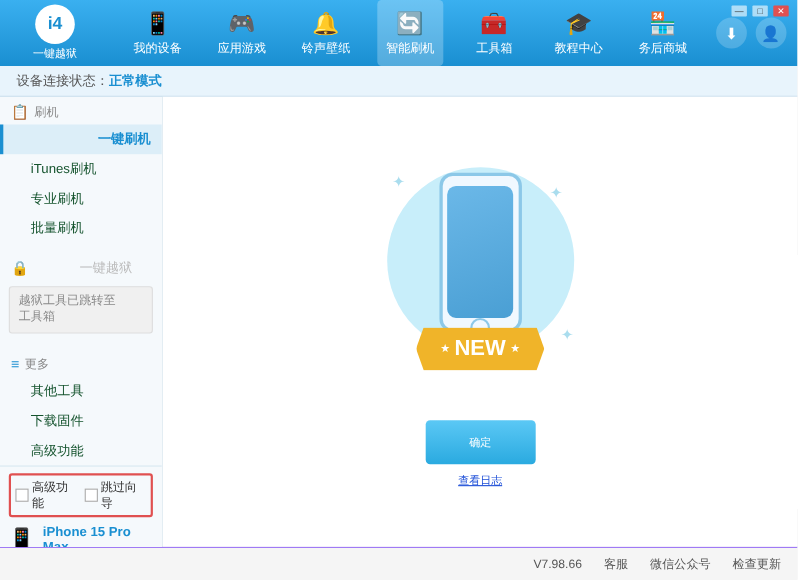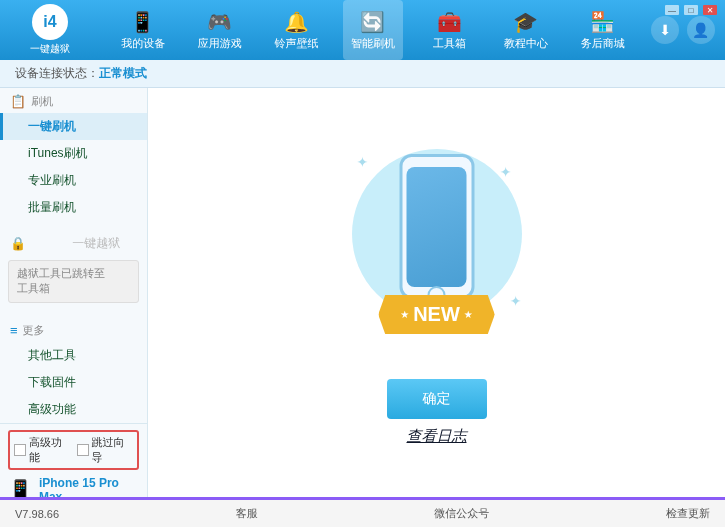--- a/index.html
+++ b/index.html
@@ -99,20 +99,21 @@
       padding: 5px 10px 5px 25px;
       color: #14532d; cursor: pointer;
       font-size: 12px;
       border-left: 3px solid transparent;
     }
     .sidebar-item.active {
       background: #dceef8;
       border-left: 3px solid #1a8fd1;
       color: #1a8fd1;
       font-weight: bold;
+      text-align: right;
     }
     .sidebar-divider { height: 1px; background: #d8e8f0; margin: 4px 0; }
     .sidebar-disabled { color: #bbb; padding: 5px 10px 5px 25px; font-size: 12px; margin-left: 41px; }
     .sidebar-disabled-box {
       margin: 4px 8px;
       background: #f0f0f0;
       border: 1px solid #ddd;
       border-radius: 3px;
       padding: 5px 8px;
       font-size: 11px;
@@ -200,36 +201,36 @@
 
     .success-text {
       font-size: 18px;
       color: #333;
       margin-bottom: 20px;
     }
     .success-btn {
       width: 100px; height: 40px;
       background: linear-gradient(180deg, #5bc8f5, #2aaae0);
       border: none; border-radius: 4px;
-      color: #fff; font-size: 14px; cursor: pointer;
+      color: #fff; font-size: 10px; cursor: pointer;
       display: flex; align-items: center; justify-content: center;
       margin-bottom: 8px;
     }
     .view-log-link {
-      color: #0f172a; font-size: 15px; text-decoration: underline; cursor: pointer; font-style: italic;
+      color: #1d4ed8; font-size: 10px; text-decoration: underline; cursor: pointer;
     }
 
     
     .footer {
       height: 30px;
       background: #f5f5f5;
-      border-top: 3px solid #8b5cf6;
-      display: flex;
-      align-items: center;
-      justify-content: space-between;
+      border-top: 1px solid #8b5cf6;
+      display: flex;
+      align-items: center;
+      justify-content: flex-end;
       padding: 0 15px;
       gap: 20px;
       font-size: 11px;
       color: #777;
     }
     .footer-version { color: #555; }
     .footer-link { color: #555; cursor: pointer; }
 
     
     .more-section-header {

